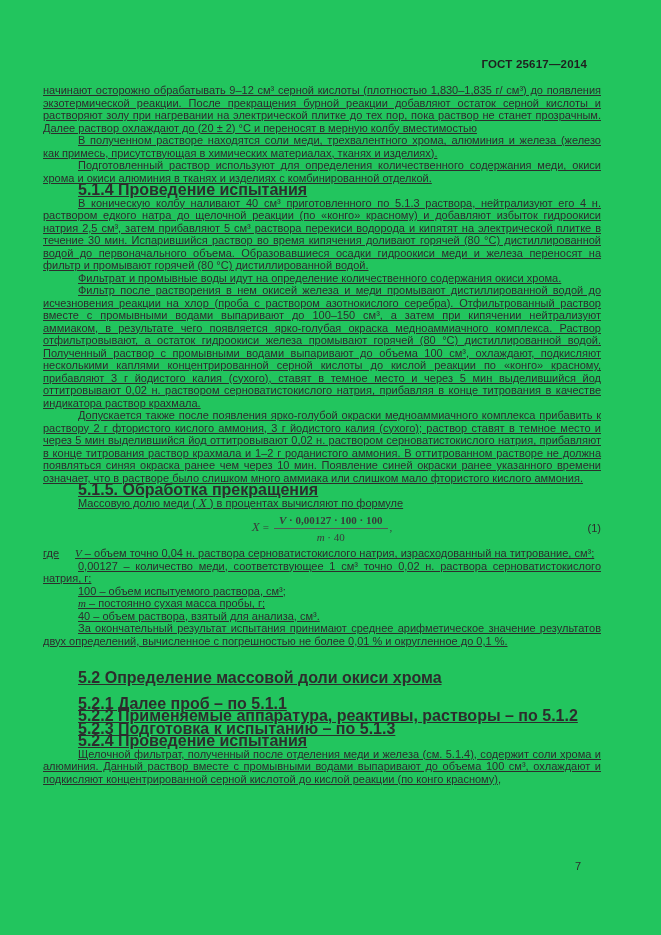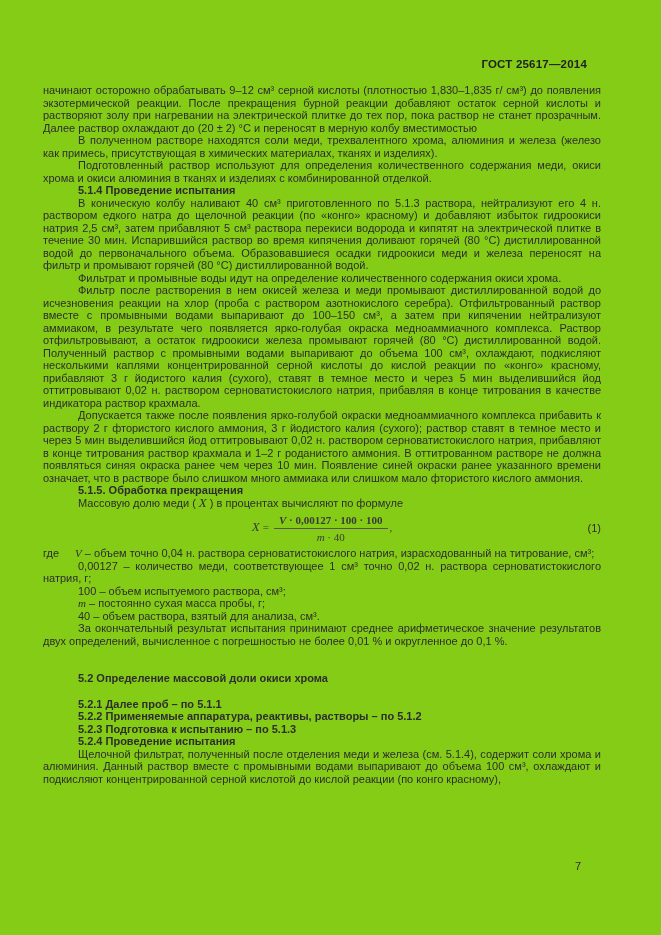--- a/index.html
+++ b/index.html
@@ -1,37 +1,37 @@
 <!DOCTYPE html>
 <html><head>
 <meta charset="utf-8">
 <style>
   html, body { margin:0; padding:0; background:#ffffff; }
   .page {
     position:relative;
     width:661px; height:935px;
-    background:#84cc16;
+    background:#22c55e;
     font-family:"Liberation Sans", sans-serif;
     color:#2d2d2d;
     overflow:hidden;
   }
   .doc-header {
     position:absolute; top:58px; right:74px;
     font-size:11.5px; font-weight:bold; letter-spacing:0.2px;
     color:#1f1f1f;
   }
   .content {
     position:absolute; left:43px; top:84px; width:558px;
     font-size:11px; line-height:12.5px;
   }
-  .content p, .content .heading { margin:0; padding:0; }
+  .content p, .content .heading { margin:0; padding:0;text-decoration:underline; }
   .justify { text-align:justify; }
   .indent { text-indent:35px; }
   .noindent { text-indent:0; }
-  .heading { font-weight:bold; text-indent:35px; font-size:11px; line-height:12.5px; }
+  .heading { font-weight:bold; text-indent:35px; font-size:16px; line-height:12.5px; }
   .major-heading { font-weight:bold; text-indent:35px; margin:25px 0 13px 0 !important; }
   .var {
     font-family:"Liberation Serif", serif;
     font-style:italic;
   }
   .var-lg { font-size:13px; }
   .where-gap { display:inline-block; width:16px; }
   .formula-row {
     position:relative; text-align:center; padding:5px 0 4px 0;
   }

